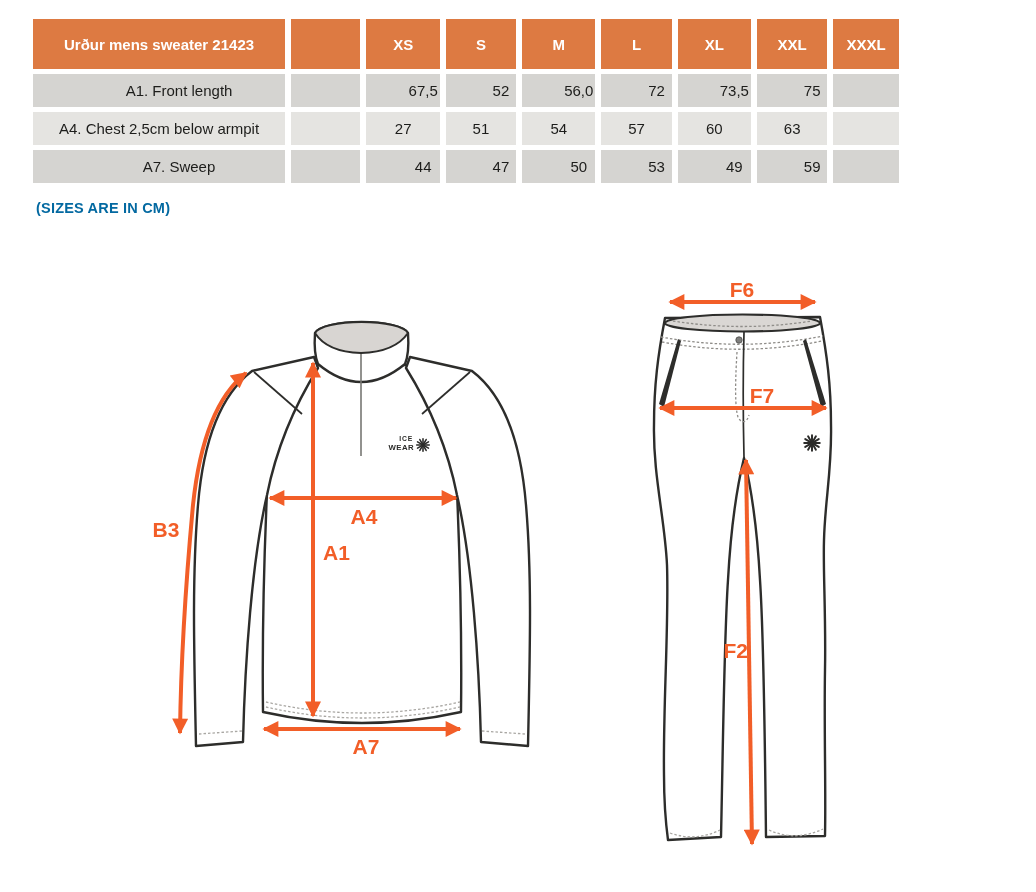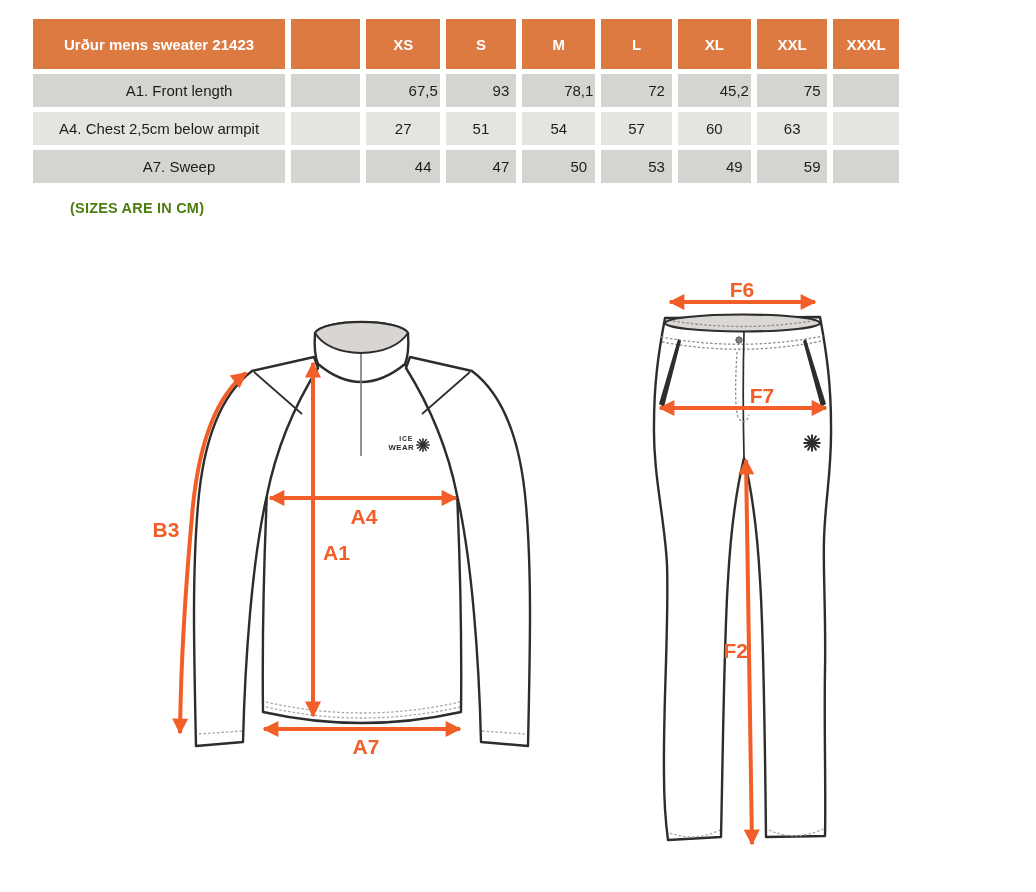--- a/index.html
+++ b/index.html
@@ -5,21 +5,21 @@
   html,body{margin:0;padding:0;background:#fff;}
   .page{position:relative;width:905px;height:892px;background:#fff;overflow:hidden;
         font-family:"Liberation Sans",sans-serif;color:#1d1d1b;}
   table.size-table{border-collapse:separate;border-spacing:6px 5px;margin:14px 0 0 27px;table-layout:fixed;}
   table.size-table th,table.size-table td{height:33px;padding:0;font-size:15px;text-align:center;vertical-align:middle;}
   table.size-table thead th{height:50px;background:#dd7a42;color:#ffffff;font-weight:bold;}
   th.title-cell{text-align:left;padding-left:38px;font-size:15.5px;}
   td.label-cell{text-align:left;padding-left:38px;}
   tr.dark td{background:#d5d4d1;padding-left:40px;}
   tr.light td{background:#e5e4e1;margin-left:40px;}
-  .note{margin:12px 0 0 70px;color:#4d7c0f;font-size:14.5px;font-weight:bold;letter-spacing:.2px;}
+  .note{margin:12px 0 0 36px;color:#0369a1;font-size:14.5px;font-weight:bold;letter-spacing:.2px;}
   svg.diagram{position:absolute;left:0;top:270px;width:1036px;height:622px;}
   svg.diagram text.mlabel{font-family:"Liberation Sans",sans-serif;font-weight:bold;font-size:21px;fill:#f25e28;}
   svg.diagram text.logo{font-family:"Liberation Sans",sans-serif;font-weight:bold;fill:#2b2b29;}
   .outline{fill:#ffffff;stroke:#2d2d2b;stroke-width:2.4;stroke-linejoin:round;}
   .seam{fill:none;stroke:#2d2d2b;stroke-width:1.7;}
   .stitch{fill:none;stroke:#a9a7a3;stroke-width:1.3;stroke-dasharray:2.5 2;}
   .stitchd{fill:none;stroke:#8f8d89;stroke-width:1.3;stroke-dasharray:2.5 2;}
   .arrow{fill:none;stroke:#f25e28;stroke-width:4;}
 </style>
 </head>
@@ -50,24 +50,24 @@
         <th>XL</th>
         <th>XXL</th>
         <th>XXXL</th>
       </tr>
     </thead>
     <tbody>
       <tr class="dark">
         <td class="label-cell">A1. Front length</td>
         <td></td>
         <td>67,5</td>
-        <td>93</td>
-        <td>78,1</td>
+        <td>52</td>
+        <td>56,0</td>
         <td>72</td>
-        <td>45,2</td>
+        <td>73,5</td>
         <td>75</td>
         <td></td>
       </tr>
       <tr class="light">
         <td class="label-cell">A4. Chest 2,5cm below armpit</td>
         <td></td>
         <td>27</td>
         <td>51</td>
         <td>54</td>
         <td>57</td>

